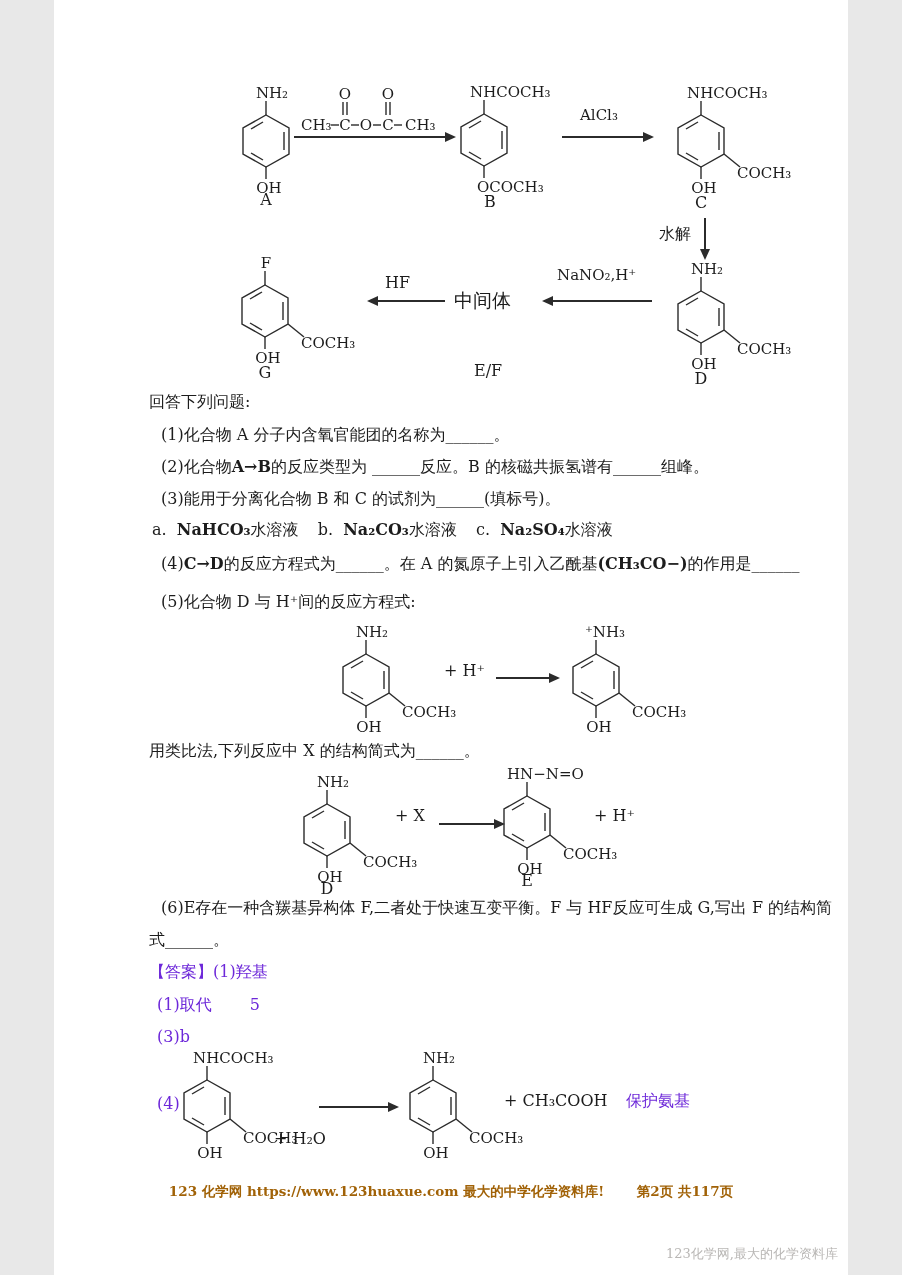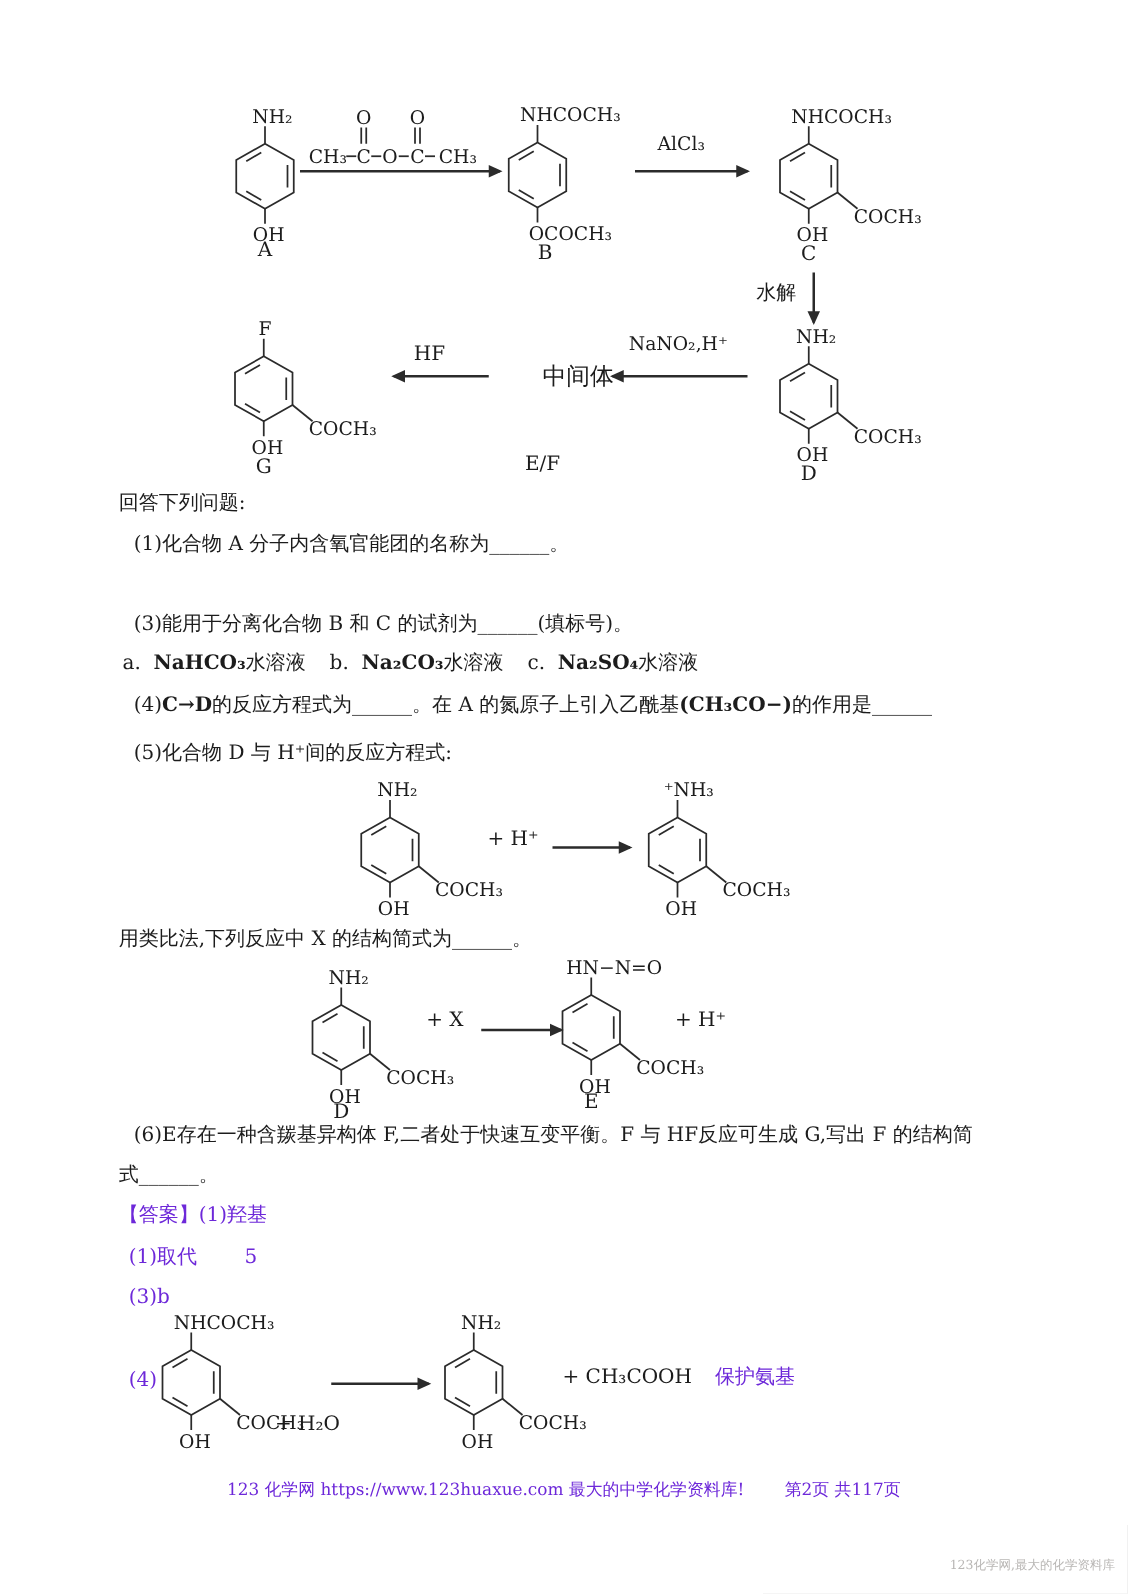--- a/index.html
+++ b/index.html
@@ -1,17 +1,17 @@
 <!DOCTYPE html>
 <html><head>
 <meta charset="utf-8">
 <style>
   html,body { margin:0; padding:0; background:#e8e8e8; }
   .page {
-    position:relative; width:902px; height:1275px; margin:0 auto; background:#ffffff;
+    position:relative; width:794px; height:1275px; margin:0 auto; background:#ffffff;
     font-family:"DejaVu Serif","Liberation Serif",serif; color:#1c1c1c; overflow:hidden;
   }
   .abs { position:absolute; white-space:nowrap; }
   .t  { font-size:16px; line-height:21px; }
   .sm { font-size:15px; }
   .red { color:#6d28d9; }
   b.f { font-weight:bold; }
   
   .struct { position:absolute; width:170px; height:135px; overflow:visible; }
   .struct line, .struct polygon { stroke:#2b2b2b; stroke-width:1.4; fill:none; }
@@ -23,23 +23,23 @@
   
   .arr { position:absolute; background:#2b2b2b; }
   .arr.h { height:2px; }
   .arr.r::after { content:""; position:absolute; right:-2px; top:-4px;
     border-left:11px solid #2b2b2b; border-top:5px solid transparent; border-bottom:5px solid transparent; }
   .arr.l::before { content:""; position:absolute; left:-2px; top:-4px;
     border-right:11px solid #2b2b2b; border-top:5px solid transparent; border-bottom:5px solid transparent; }
   .arr.v { width:2px; }
   .arr.v::after { content:""; position:absolute; bottom:-2px; left:-4px;
     border-top:11px solid #2b2b2b; border-left:5px solid transparent; border-right:5px solid transparent; }
-  .footer { position:absolute; left:0; right:0; top:1183px; text-align:center; font-size:13.5px; color:#6d28d9; }
+  .footer { position:absolute; left:0; right:0; top:1183px; text-align:center; font-size:13.5px; color:#a16207;font-weight:bold; }
   .footer span { margin:0 14px; }
-  .watermark { position:absolute; right:10px; top:1245px; font-size:10px; color:#b9b7b5; }
+  .watermark { position:absolute; right:10px; top:1245px; font-size:13px; color:#b9b7b5; }
 </style>
 </head>
 <body>
 
 <div class="page">
 
   <svg class="struct" style="left:152px; top:83px;" viewBox="0 0 170 135">
     <line x1="60" y1="18" x2="60" y2="32"></line>
     <polygon points="60,32 83,45 83,71 60,84 37,71 37,45"></polygon>
     <line x1="57" y1="39" x2="45" y2="46"></line>
@@ -112,21 +112,21 @@
     <line x1="83" y1="71" x2="99" y2="84"></line>
     <text x="61" y="15" text-anchor="middle">F</text>
     <text x="96" y="95">COCH₃</text>
     <text x="63" y="110" text-anchor="middle">OH</text>
     <text class="lbl" x="60" y="125" text-anchor="middle">G</text>
   </svg>
 
   <div class="abs t" style="left:331px; top:272px;">HF</div>
   <div class="arr h l" style="left:315px; top:300px; width:76px;"></div>
 
-  <div class="abs" style="left:400px; top:288px; font-size:19px;margin-left:34px;">中间体</div>
+  <div class="abs" style="left:400px; top:288px; font-size:19px;">中间体</div>
   <div class="abs t" style="left:420px; top:360px;">E/F</div>
 
   <div class="abs sm" style="left:503px; top:266px;">NaNO₂,H⁺</div>
   <div class="arr h l" style="left:490px; top:300px; width:108px;"></div>
 
   <svg class="struct" style="left:587px; top:259px;" viewBox="0 0 170 135">
     <line x1="60" y1="18" x2="60" y2="32"></line>
     <polygon points="60,32 83,45 83,71 60,84 37,71 37,45"></polygon>
     <line x1="57" y1="39" x2="45" y2="46"></line>
       <line x1="78" y1="49" x2="78" y2="67"></line>
@@ -134,20 +134,21 @@
     <line x1="60" y1="84" x2="60" y2="96"></line>
     <line x1="83" y1="71" x2="99" y2="84"></line>
     <text x="66" y="15" text-anchor="middle">NH₂</text>
     <text x="96" y="95">COCH₃</text>
     <text x="63" y="110" text-anchor="middle">OH</text>
     <text class="lbl" x="60" y="125" text-anchor="middle">D</text>
   </svg>
 
   <div class="abs t" style="left:95px; top:391px;">回答下列问题:</div>
   <div class="abs t" style="left:107px; top:424px;">(1)化合物 A 分子内含氧官能团的名称为______。</div>
+  <div class="abs t" style="left:107px; top:456px;"><span>(2)化合物</span><b class="f">A→B</b><span>的反应类型为 ______反应。B 的核磁共振氢谱有______组峰。</span></div>
   <div class="abs t" style="left:107px; top:488px;">(3)能用于分离化合物 B 和 C 的试剂为______(填标号)。</div>
 
   <div class="abs t" style="left:98px; top:519px;">
     <span><span>a.</span>&nbsp;&nbsp;<b class="f">NaHCO₃</b><span>水溶液</span></span>
     <span style="margin-left:14px;"><span>b.</span>&nbsp;&nbsp;<b class="f">Na₂CO₃</b><span>水溶液</span></span>
     <span style="margin-left:14px;"><span>c.</span>&nbsp;&nbsp;<b class="f">Na₂SO₄</b><span>水溶液</span></span>
   </div>
 
   <div class="abs t" style="left:107px; top:553px;"><span>(4)</span><b class="f">C→D</b><span>的反应方程式为______。在 A 的氮原子上引入乙酰基</span><b class="f">(CH₃CO−)</b><span>的作用是______</span></div>
   <div class="abs t" style="left:107px; top:591px;text-align:right;">(5)化合物 D 与 H⁺间的反应方程式:</div>

